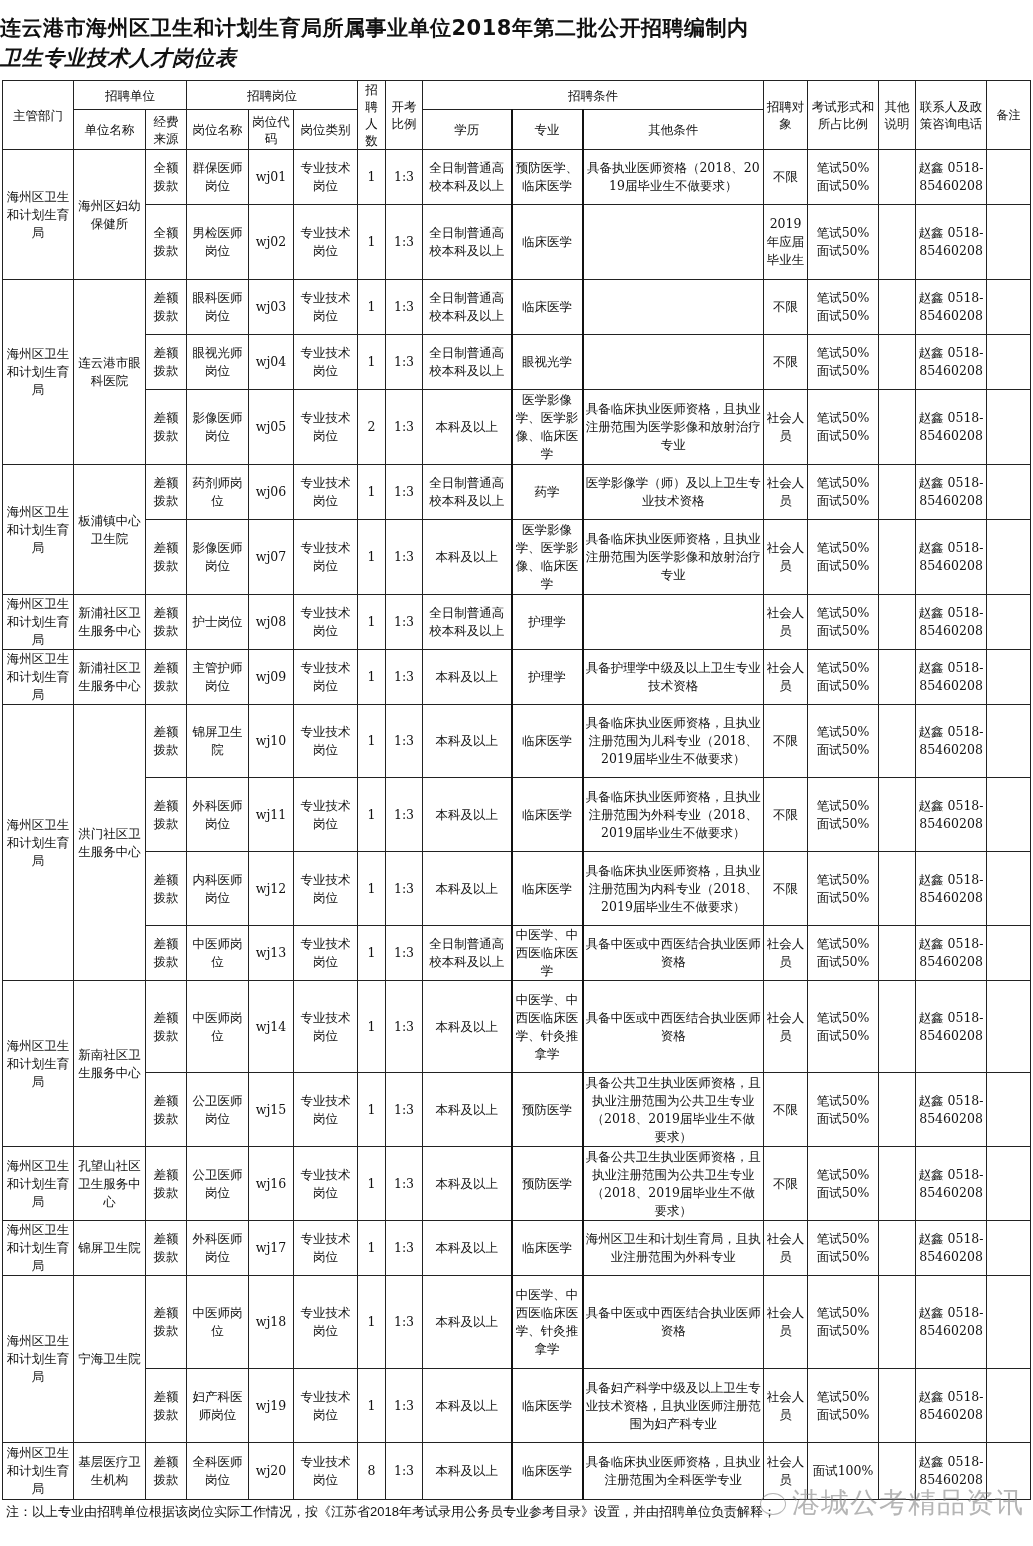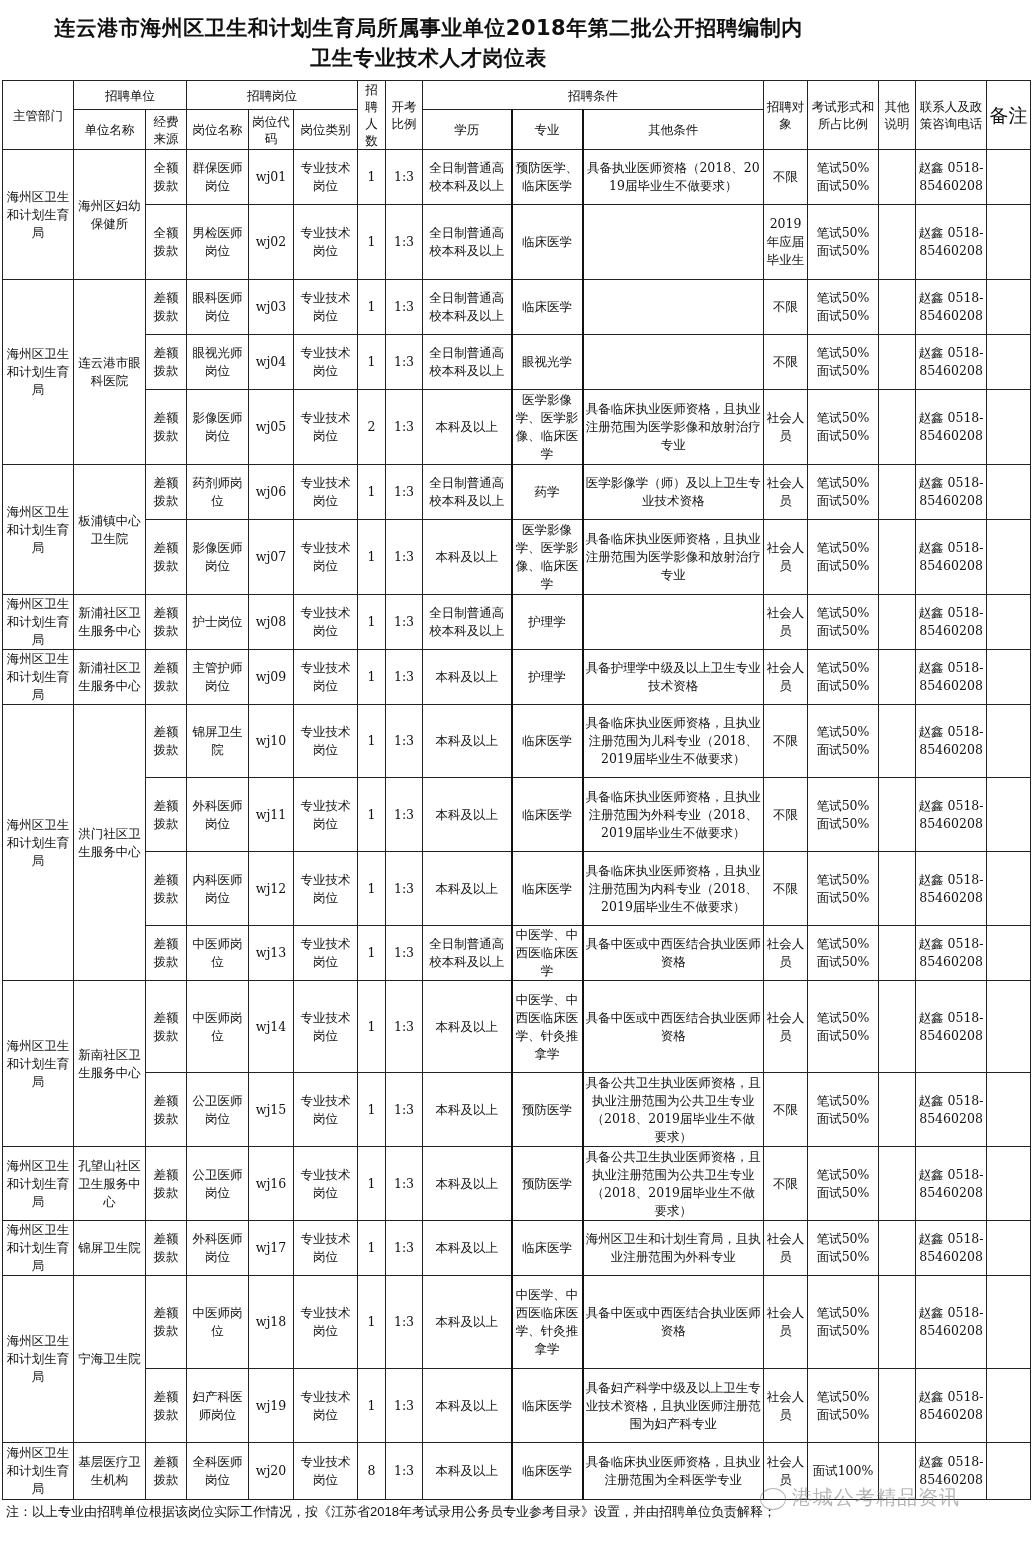--- a/index.html
+++ b/index.html
@@ -1,35 +1,35 @@
 <!DOCTYPE html>
 <html><head>
 <meta charset="utf-8">
 <style>
   html, body { margin:0; padding:0; background:#ffffff; }
   body { width:1033px; height:1546px; position:relative; overflow:hidden;
          font-family: "DejaVu Serif", "Liberation Serif", serif; color:#111; }
-  .title { position:absolute; left:0; width:857px; text-align:center;
+  .title { position:absolute; left:0; width:857px; text-align:left;
            font-family:"DejaVu Sans","Liberation Sans",sans-serif; font-weight:bold;
            font-size:21px; color:#111; letter-spacing:0.5px; }
   #title1 { top:14px; }
-  #title2 { top:44px; }
+  #title2 { top:44px;font-style:italic; }
   table.grid { position:absolute; left:2px; top:80px; border-collapse:collapse;
                table-layout:fixed; width:1028px; }
   table.grid td, table.grid th { border:1px solid #222; padding:0 2px; text-align:center;
                vertical-align:middle; font-size:12.5px; line-height:18px; font-weight:normal;
                overflow:hidden; word-break:break-all; }
   table.grid th { font-family:"DejaVu Sans","Liberation Sans",sans-serif; font-size:12.5px; line-height:17px; }
   .left { text-align:right; }
   .thick-top td { border-top:2px solid #111; }
   .thick-left { border-left:2px solid #111 !important; }
   .note { position:absolute; left:6px; top:1502px; font-size:13px; line-height:19px;
           font-family:Liberation Sans, sans-serif; color:#111; }
   .note .indent { padding-left:30px; }
-  .watermark { position:absolute; left:760px; top:1484px; font-size:20px; color:rgba(120,120,120,0.55);
+  .watermark { position:absolute; left:760px; top:1484px; font-size:28px; color:rgba(120,120,120,0.55);
                font-family:"DejaVu Sans","Liberation Sans",sans-serif; letter-spacing:1px; }
   .wm-icon { display:inline-block; width:24px; height:20px; border:1.5px solid rgba(120,120,120,0.55);
              border-radius:50%; vertical-align:middle; margin-right:6px; }
 </style>
 </head>
 <body>
 
 <div id="title1" class="title">连云港市海州区卫生和计划生育局所属事业单位2018年第二批公开招聘编制内</div>
 <div id="title2" class="title">卫生专业技术人才岗位表</div>
 
@@ -57,21 +57,21 @@
       <th rowspan="2">主管部门</th>
       <th colspan="2">招聘单位</th>
       <th colspan="3">招聘岗位</th>
       <th rowspan="2">招聘人数</th>
       <th rowspan="2">开考比例</th>
       <th colspan="3">招聘条件</th>
       <th rowspan="2">招聘对象</th>
       <th rowspan="2">考试形式和所占比例</th>
       <th rowspan="2">其他说明</th>
       <th rowspan="2">联系人及政策咨询电话</th>
-      <th rowspan="2" style="font-size:19px">备注</th>
+      <th rowspan="2" style="font-size:12px">备注</th>
     </tr>
     <tr style="height:39px">
       <th>单位名称</th>
       <th>经费来源</th>
       <th>岗位名称</th>
       <th>岗位代码</th>
       <th>岗位类别</th>
       <th>学历</th>
       <th class="thick-left">专业</th>
       <th class="left thick-left">其他条件</th>

